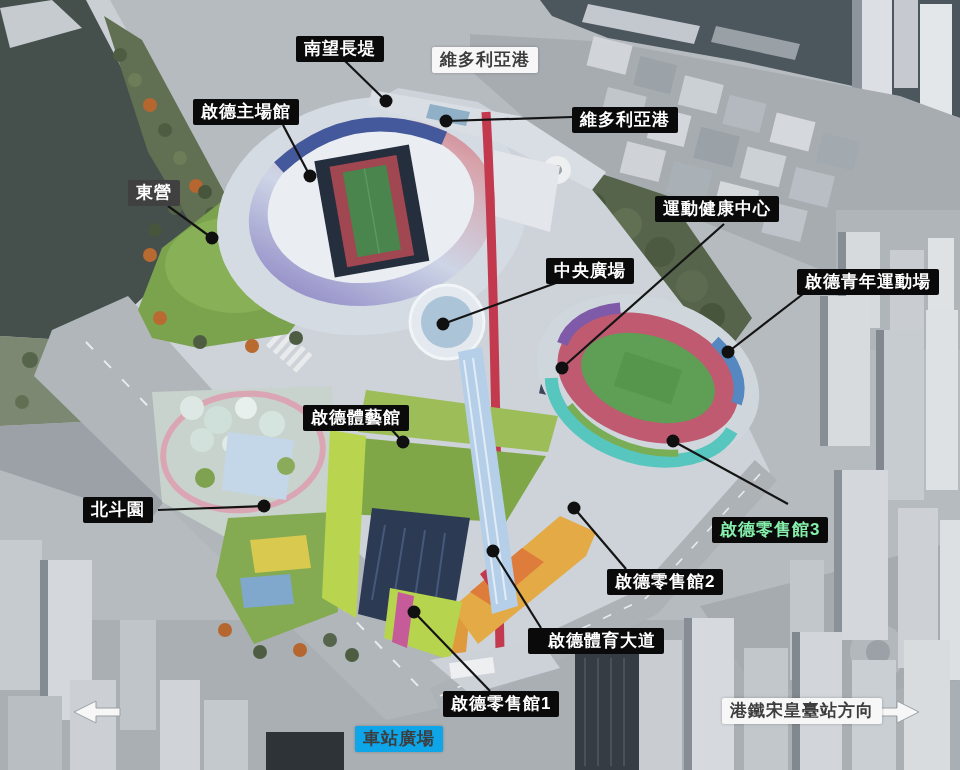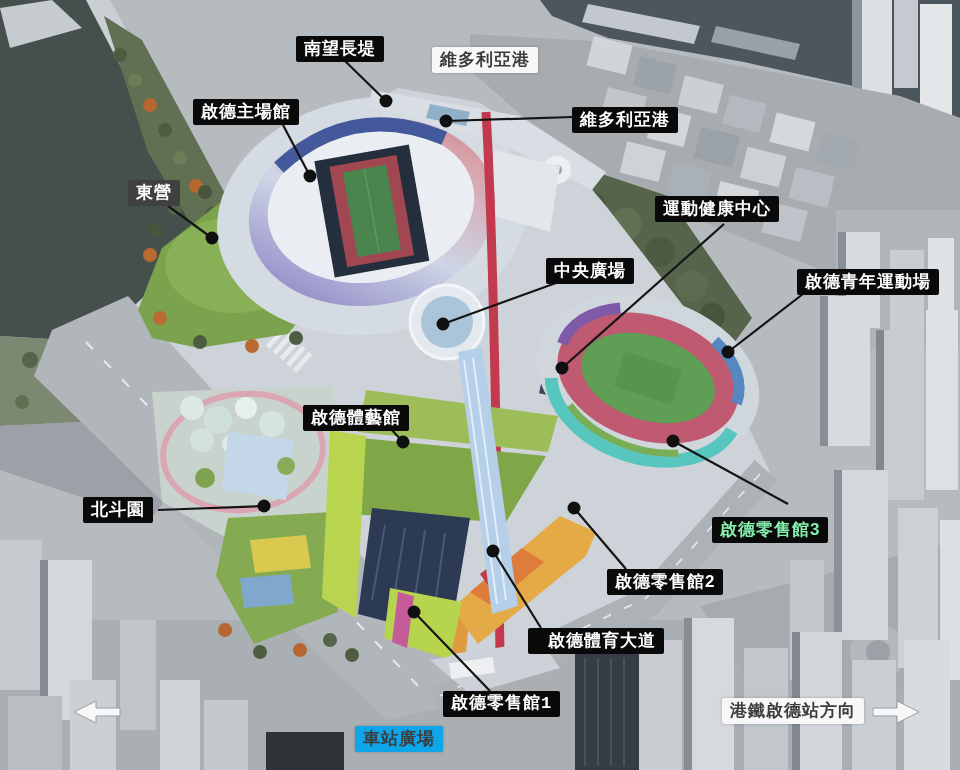--- a/index.html
+++ b/index.html
@@ -281,17 +281,17 @@
       <div class="map-label dark" style="left: 572px; top: 107px; background: rgb(10, 10, 10); color: rgb(255, 255, 255);">維多利亞港</div>
       <div class="map-label dark" style="left: 128px; top: 180px; background: #404040; color: rgb(255, 255, 255);">東營</div>
       <div class="map-label dark" style="left: 655px; top: 196px; background: rgb(10, 10, 10); color: rgb(255, 255, 255);">運動健康中心</div>
       <div class="map-label dark" style="left: 546px; top: 258px; background: rgb(10, 10, 10); color: rgb(255, 255, 255);">中央廣場</div>
       <div class="map-label dark" style="left: 797px; top: 269px; background: rgb(10, 10, 10); color: rgb(255, 255, 255);">啟德青年運動場</div>
       <div class="map-label dark" style="left: 303px; top: 389px; background: rgb(10, 10, 10); color: rgb(255, 255, 255); margin-top: 16px;">啟德體藝館</div>
       <div class="map-label dark" style="left: 83px; top: 497px; background: rgb(10, 10, 10); color: rgb(255, 255, 255);">北斗園</div>
       <div class="map-label dark" style="left: 712px; top: 504px; background: rgb(10, 10, 10); color: #86efac; margin-top: 13px;">啟德零售館3</div>
       <div class="map-label dark" style="left: 607px; top: 569px; background: rgb(10, 10, 10); color: rgb(255, 255, 255);">啟德零售館2</div>
       <div class="map-label dark" style="left: 528px; top: 628px; background: rgb(10, 10, 10); color: rgb(255, 255, 255); padding-left: 20px;">啟德體育大道</div>
-      <div class="map-label dark" style="left: 443px; top: 691px; background: rgb(10, 10, 10); color: rgb(255, 255, 255); font-family: Liberation Mono, monospace;">啟德零售館1</div>
+      <div class="map-label dark" style="left: 443px; top: 691px; background: rgb(10, 10, 10); color: rgb(255, 255, 255);">啟德零售館1</div>
       <div class="map-label light" style="left: 355px; top: 726px; background: #0ea5e9; color: rgb(61, 61, 61); box-shadow: rgba(0, 0, 0, 0.25) 0px 0px 3px;">車站廣場</div>
-      <div class="map-label light" style="left: 722px; top: 698px; background: rgb(247, 247, 247); color: rgb(61, 61, 61); box-shadow: rgba(0, 0, 0, 0.25) 0px 0px 3px;">港鐵啟德站方向</div>
+      <div class="map-label light" style="left: 722px; top: 698px; background: rgb(247, 247, 247); color: rgb(61, 61, 61); box-shadow: rgba(0, 0, 0, 0.25) 0px 0px 3px;">港鐵宋皇臺站方向</div>
     </div>
 </div>
 
 </body></html>

